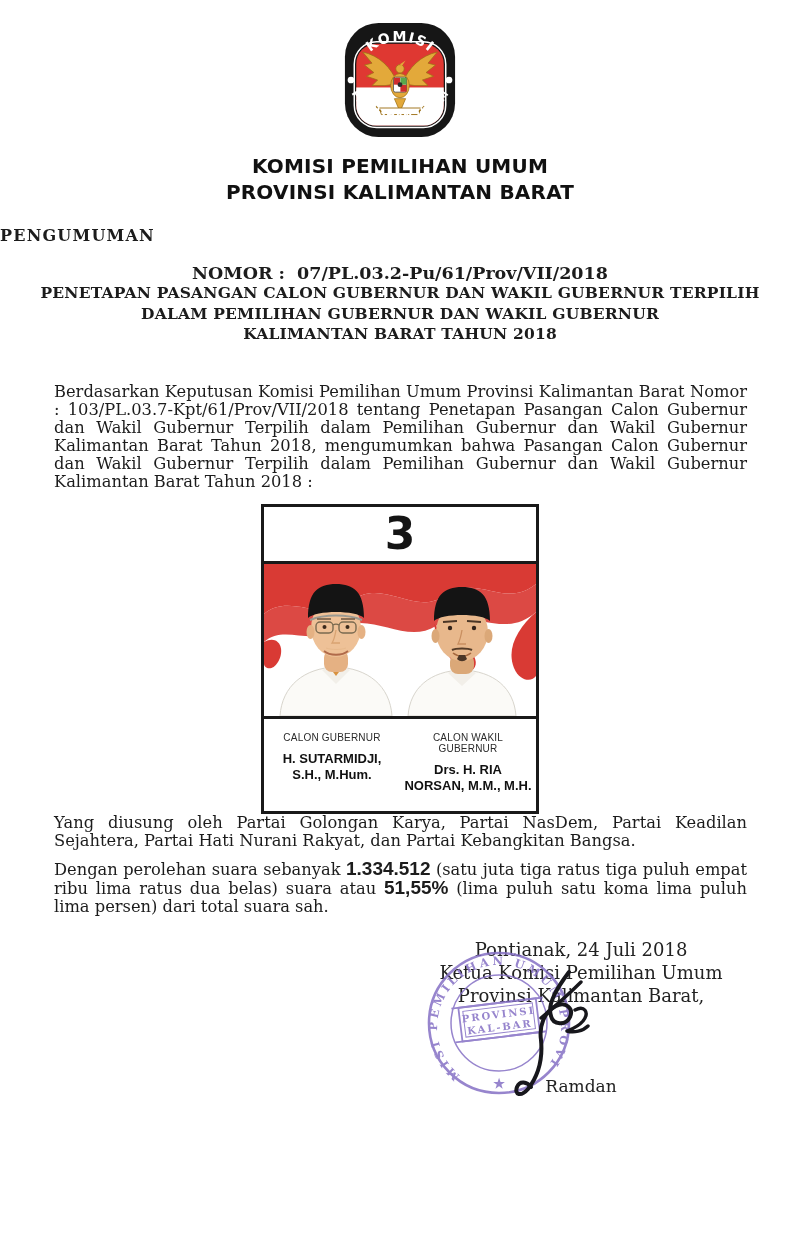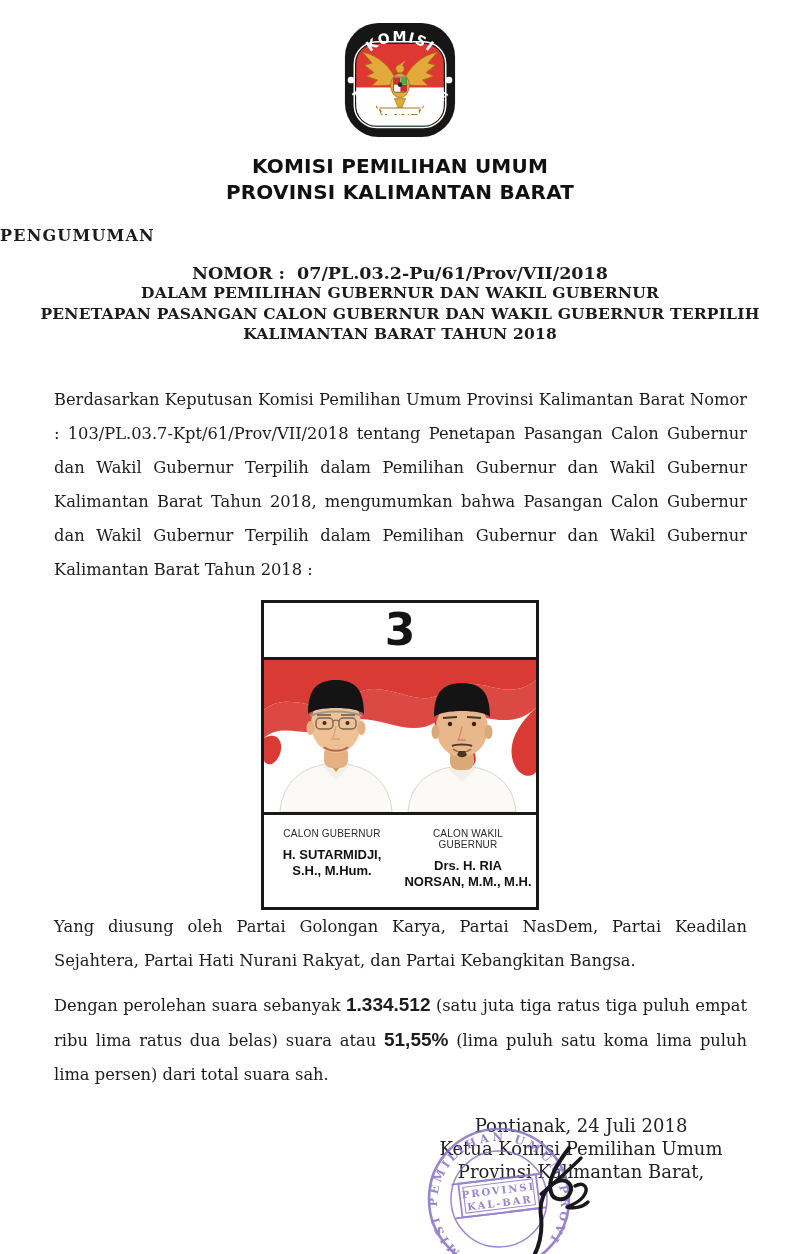--- a/index.html
+++ b/index.html
@@ -16,21 +16,21 @@
     margin-top:10px; text-align:center;
     font-family:"DejaVu Sans", sans-serif; font-weight:bold;
     font-size:20px; line-height:26px; letter-spacing:0.2px; color:#111;
   }
   .doc-type { margin-top:21px; font-weight:bold; font-size:16px; letter-spacing:1.2px; }
   .doc-number { margin-top:18px; text-align:center; font-weight:bold; font-size:17.5px; }
   .doc-number .num-label { margin-right:12px; }
   .tentang { margin-top:20px; text-align:center; font-weight:bold; font-size:15.5px; letter-spacing:0.4px; }
   .doc-title { text-align:center; font-weight:bold; font-size:15.5px; line-height:20.5px; letter-spacing:0.2px; }
 
-  .para { margin-left:54px; margin-right:53px; font-size:16.3px; line-height:34px; text-align:justify; }
+  .para { margin-left:54px; margin-right:53px; font-size:16.3px; line-height:18px; text-align:justify; }
   .p1 { margin-top:38px; }
   .p2 { }
   .p3 { margin-top:10px; }
   .para b { font-family:Liberation Sans, sans-serif; font-size:19px; }
 
   .card { width:278px; margin:13px auto 0; border:3px solid #191919; background:#fff; }
   .card-number {
     height:57px; border-bottom:3px solid #191919;
     display:flex; align-items:center; justify-content:center;
     font-family:"DejaVu Sans", sans-serif; font-weight:bold; font-size:44px; color:#141414;
@@ -107,22 +107,22 @@
   </div>
 
   <div class="doc-type">PENGUMUMAN</div>
 
   <div class="doc-number">
     <span class="num-label">NOMOR :</span><span>07/PL.03.2-Pu/61/Prov/VII/2018</span>
   </div>
 
 
   <div class="doc-title">
+    <div>PENETAPAN PASANGAN CALON GUBERNUR DAN WAKIL GUBERNUR TERPILIH</div>
     <div>DALAM PEMILIHAN GUBERNUR DAN WAKIL GUBERNUR</div>
-    <div>PENETAPAN PASANGAN CALON GUBERNUR DAN WAKIL GUBERNUR TERPILIH</div>
     <div>KALIMANTAN BARAT TAHUN 2018</div>
   </div>
 
   <p class="para p1">Berdasarkan Keputusan Komisi Pemilihan Umum Provinsi Kalimantan Barat Nomor : 103/PL.03.7-Kpt/61/Prov/VII/2018 tentang Penetapan Pasangan Calon Gubernur dan Wakil Gubernur Terpilih dalam Pemilihan Gubernur dan Wakil Gubernur Kalimantan Barat Tahun 2018, mengumumkan bahwa Pasangan Calon Gubernur dan Wakil Gubernur Terpilih dalam Pemilihan Gubernur dan Wakil Gubernur Kalimantan Barat Tahun 2018 :</p>
 
   <div class="card">
     <div class="card-number">3</div>
     <div class="card-photo">
       <svg viewBox="0 0 272 152" preserveAspectRatio="none">
         <rect width="272" height="152" fill="#ffffff"></rect>

